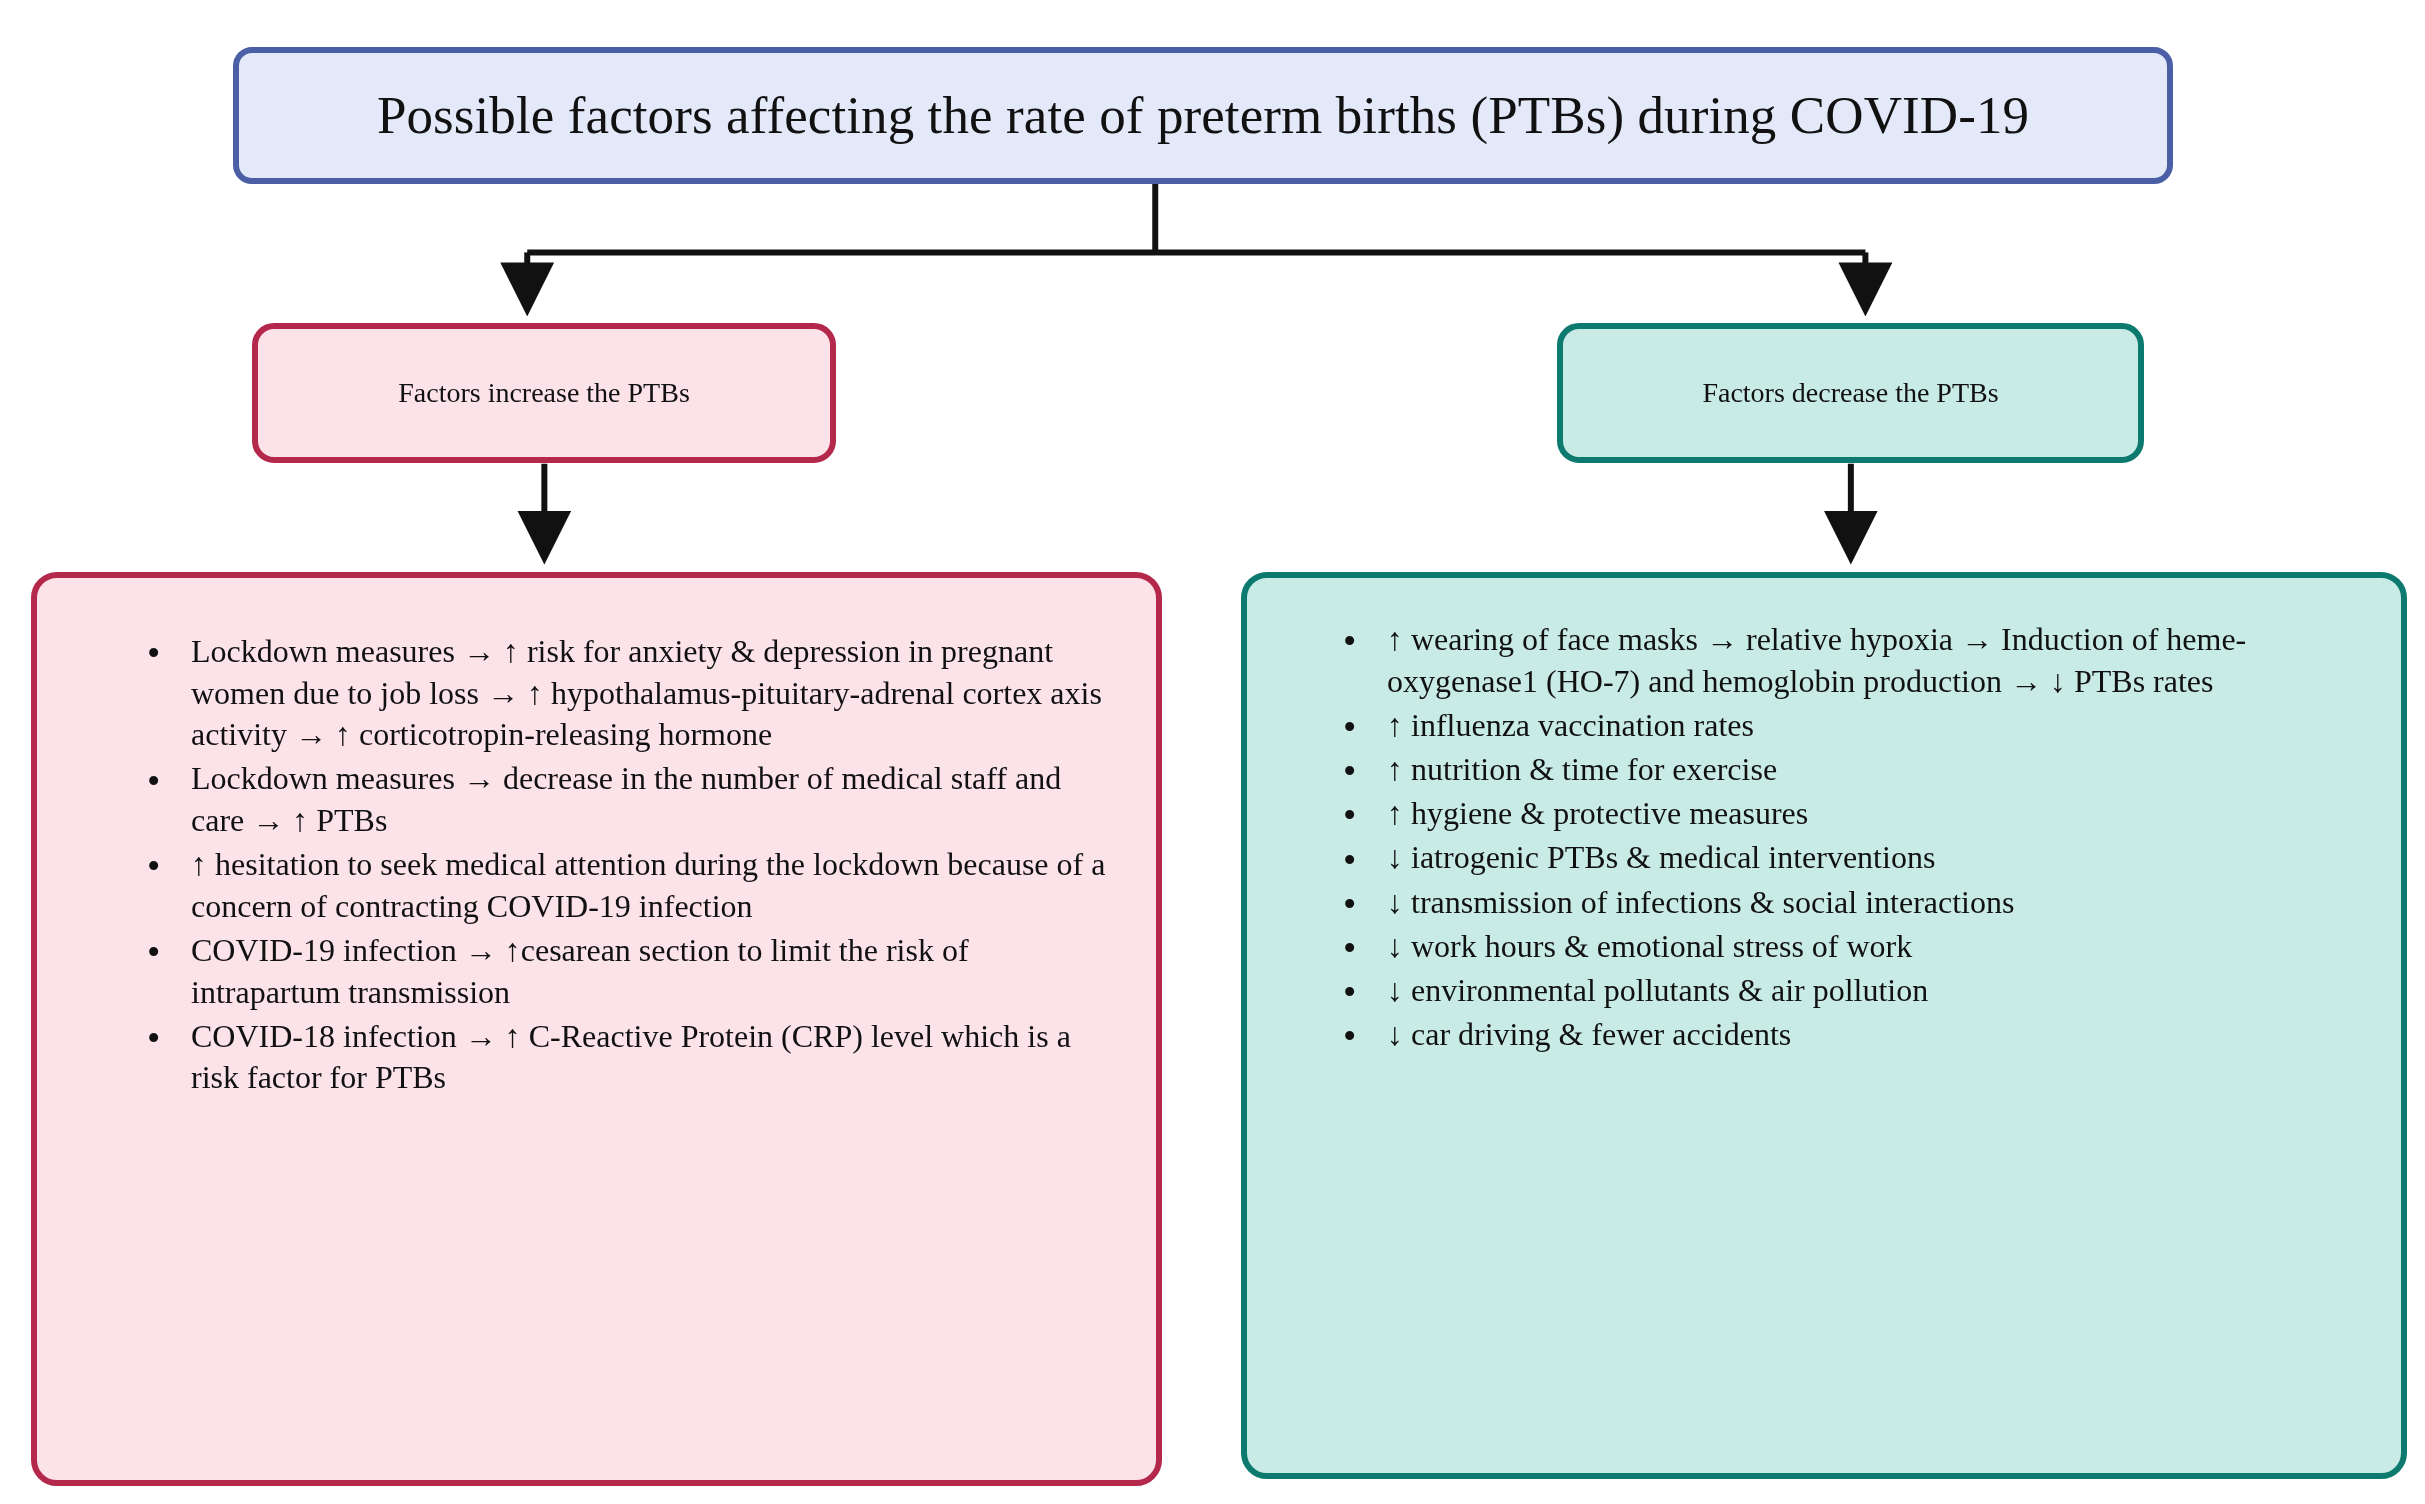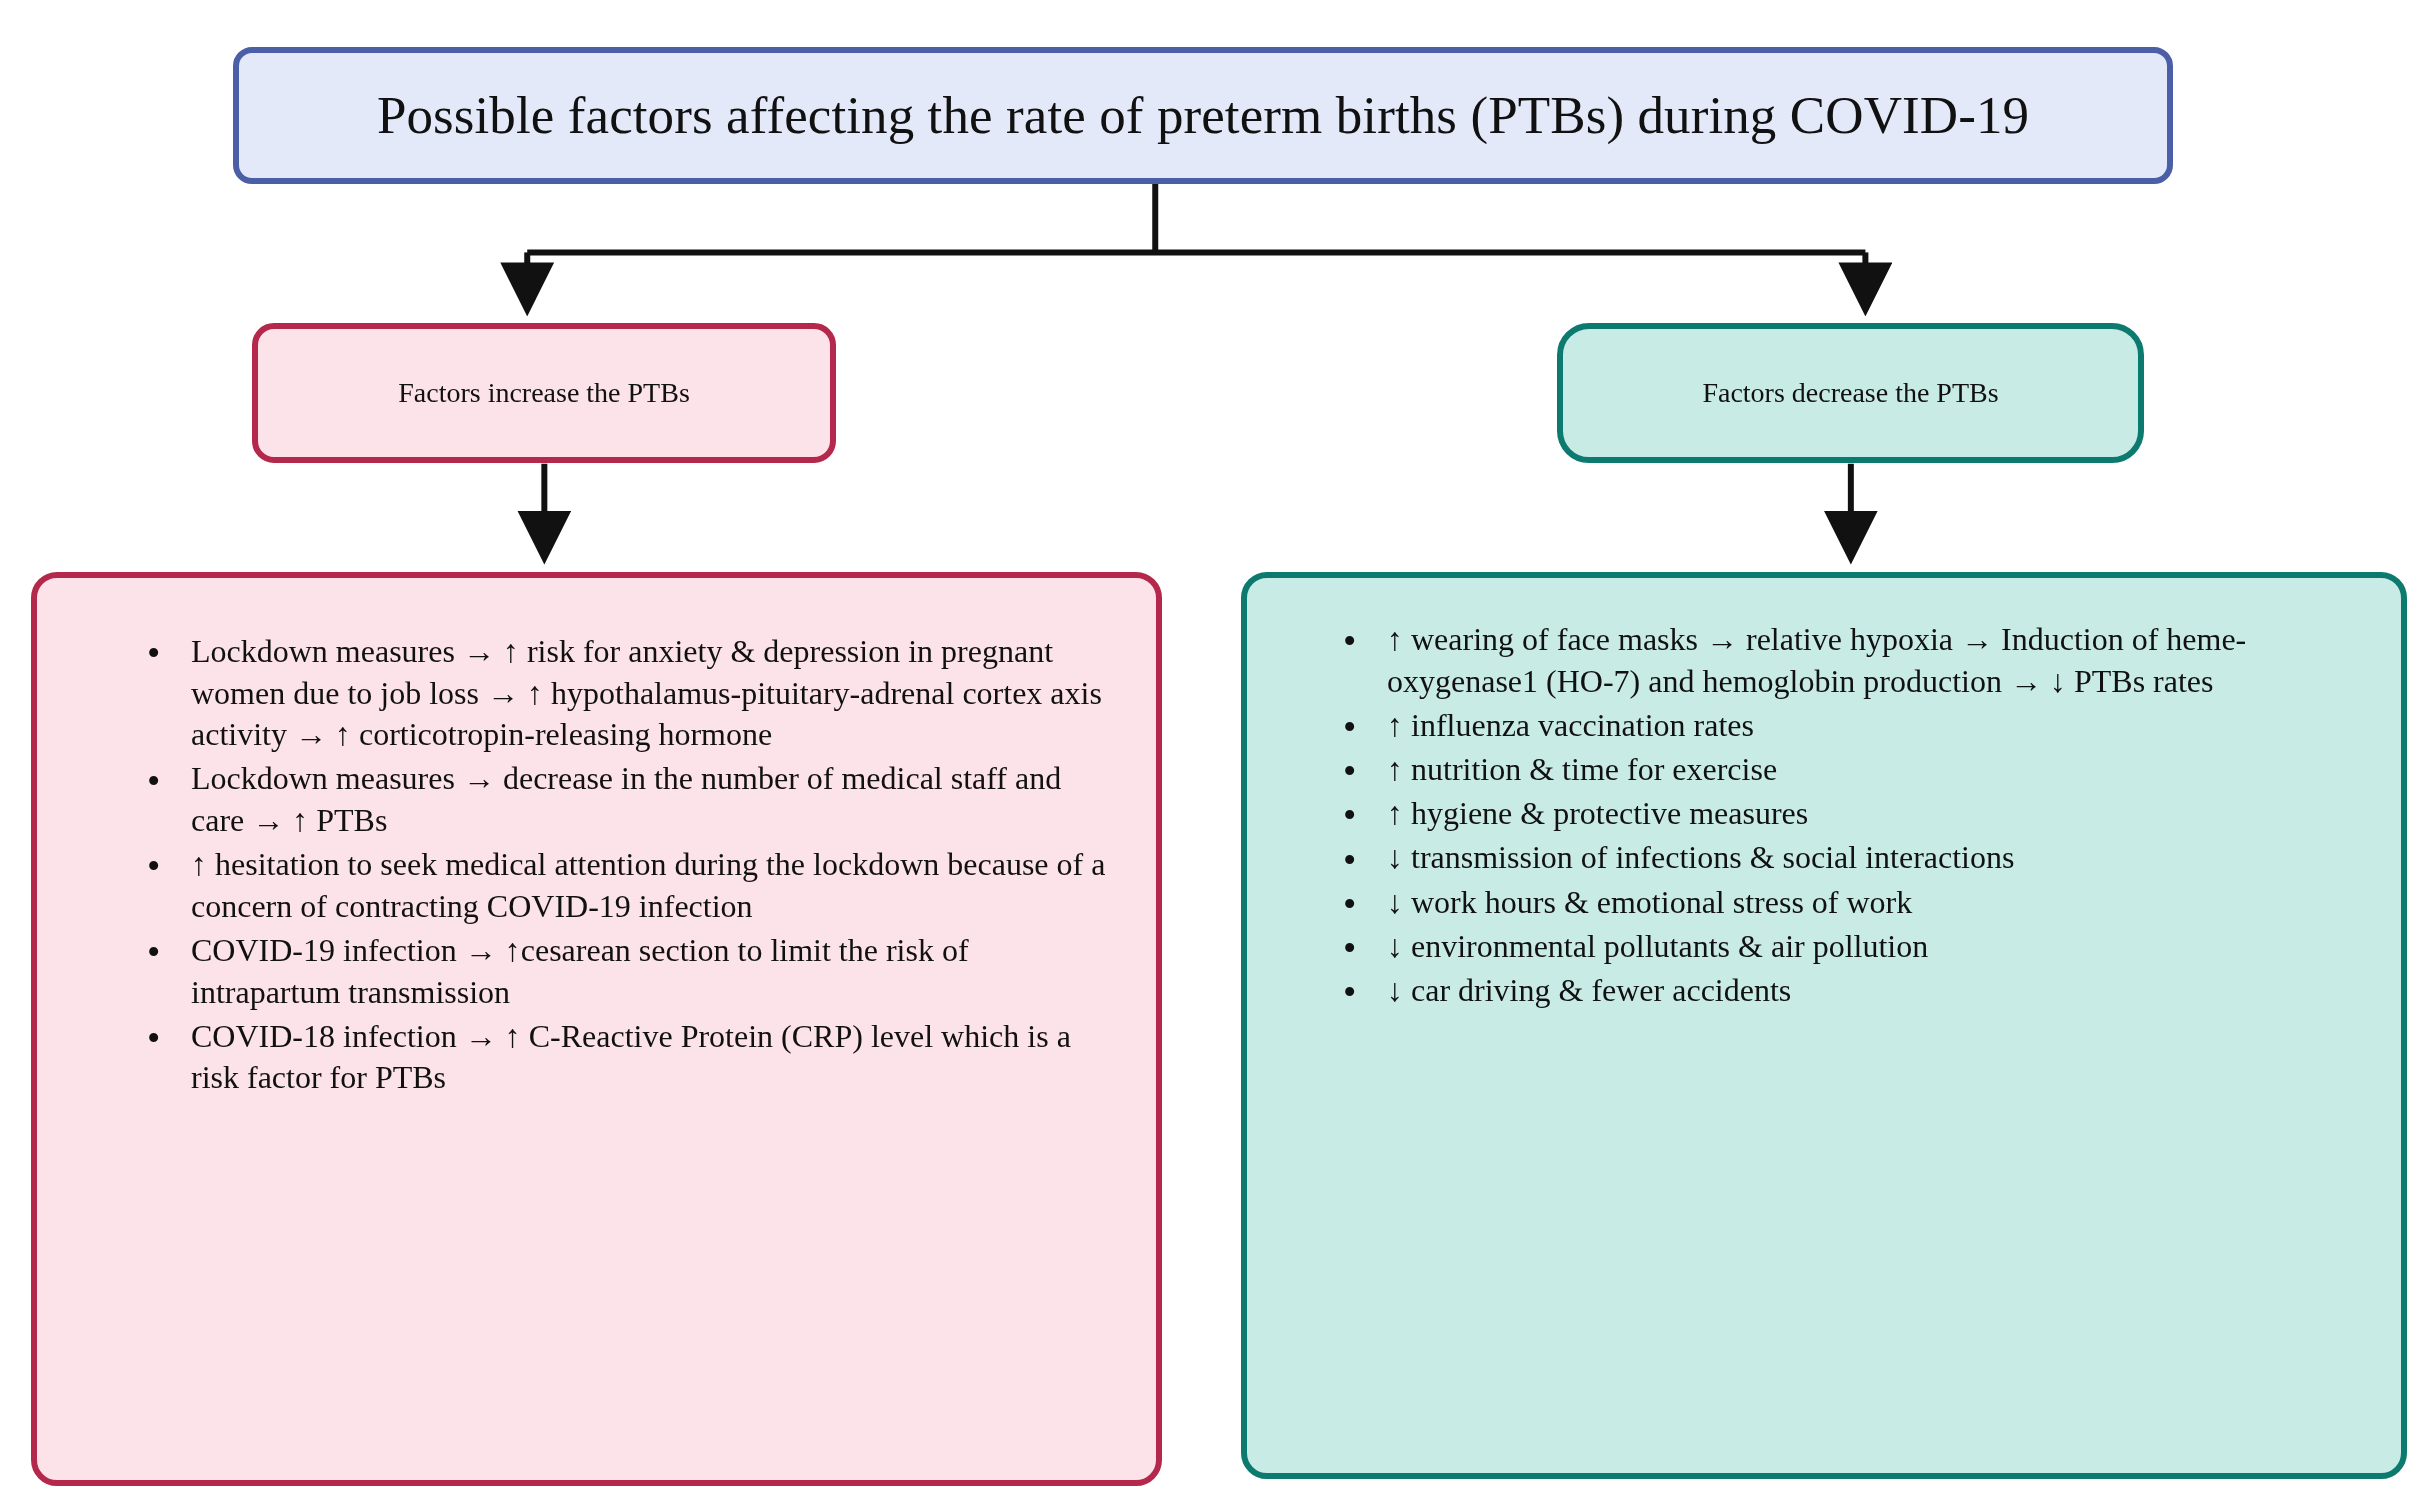--- a/index.html
+++ b/index.html
@@ -73,21 +73,21 @@
     border-radius: 22px;
   }
   #decrease-box {
     left: 1557px;
     top: 323px;
     width: 587px;
     height: 140px;
     background: #c9ebe6;
     border-color: #0d7a6f;
     border-width: 6px;
-    border-radius: 32px;
+    border-radius: 22px;
   }
   .branch-text {
     font-size: 28px;
     line-height: 1.1;
     text-align: center;
     white-space: nowrap;
   }
 
   
   .content-box {
@@ -189,20 +189,21 @@
       <li>COVID-18 infection → ↑ C-Reactive Protein (CRP) level which is a risk factor for PTBs</li>
     </ul>
   </div>
 
   <div class="content-box" id="decrease-content">
     <ul class="factor-list" id="decrease-list">
       <li>↑ wearing of face masks → relative hypoxia → Induction of heme- oxygenase1 (HO-7) and hemoglobin production → ↓  PTBs rates</li>
       <li>↑ influenza vaccination rates</li>
       <li>↑ nutrition &amp; time for exercise</li>
       <li>↑ hygiene &amp; protective measures</li>
+      <li>↓ iatrogenic PTBs &amp; medical interventions</li>
       <li>↓ transmission of infections &amp; social interactions</li>
       <li>↓ work hours &amp; emotional stress of work</li>
       <li>↓ environmental pollutants &amp; air pollution</li>
       <li>↓ car driving &amp; fewer accidents</li>
     </ul>
   </div>
 
 </div>
 
 

